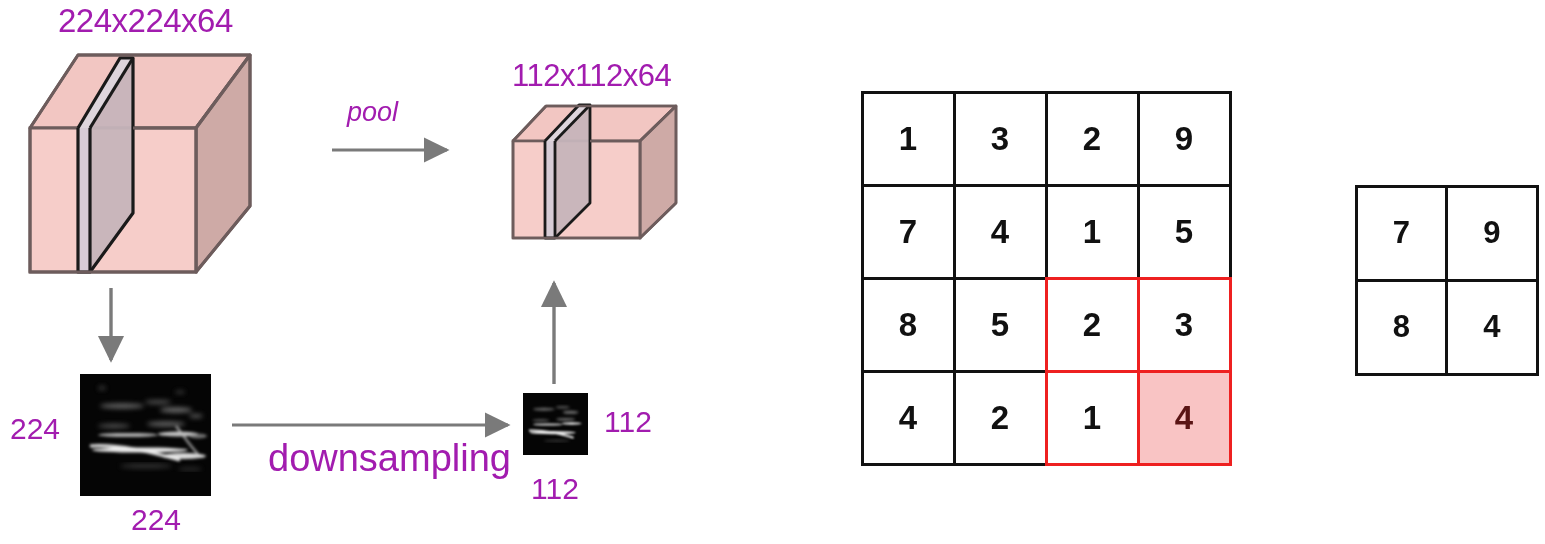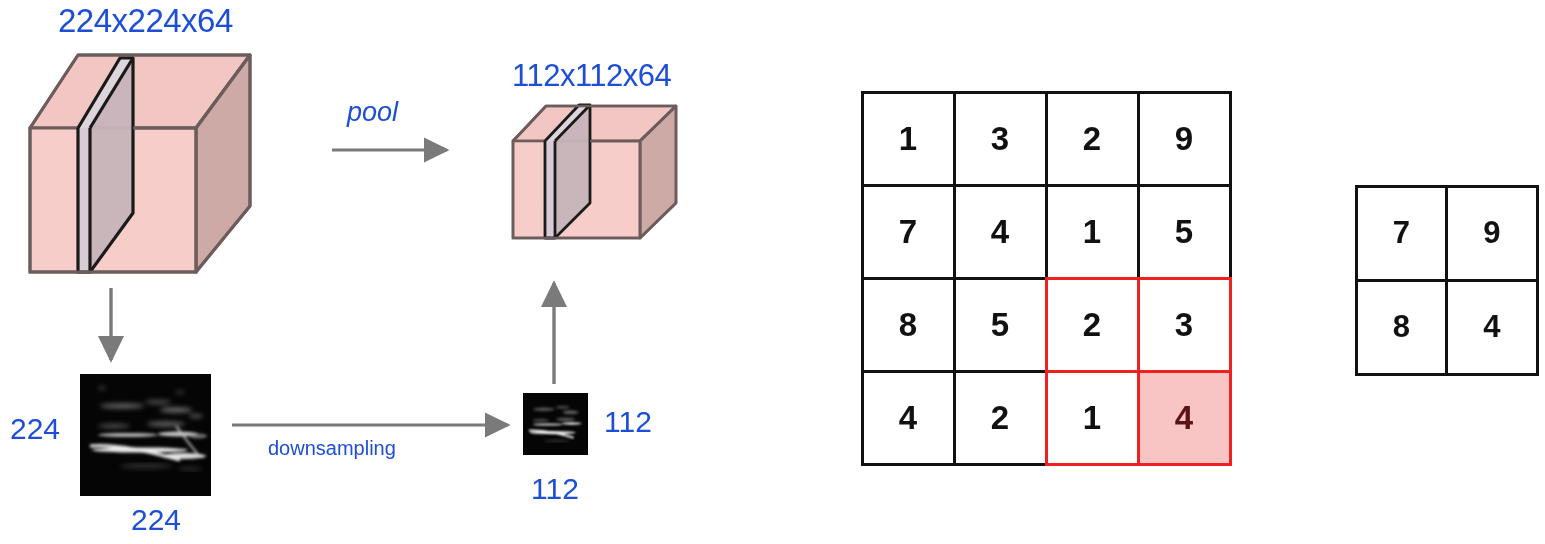--- a/index.html
+++ b/index.html
@@ -12,21 +12,21 @@
   }
   #canvas {
     position: relative;
     width: 1545px;
     height: 544px;
     background: #ffffff;
     overflow: hidden;
   }
   .abs { position: absolute; }
   .lbl {
-    color: #1d4ed8;
+    color: #a21caf;
     font-family: "Liberation Sans", sans-serif;
     white-space: nowrap;
     user-select: none;
   }
 
   
   #label-cube1 {
     left: 58px; top: 2px;
     font-size: 33px;
     letter-spacing: -0.5px;
@@ -38,21 +38,21 @@
   }
 
   
   #label-pool {
     left: 347px; top: 97px;
     font-size: 27px;
     font-style: italic;
   }
   #label-downsampling {
     left: 268px; top: 437px;
-    font-size: 20px;
+    font-size: 38px;
   }
 
   
   #label-224-left  { left: 10px;  top: 412px; font-size: 30px; }
   #label-224-bottom{ left: 131px; top: 503px; font-size: 30px; }
   #label-112-right { left: 604px; top: 405px; font-size: 30px; }
   #label-112-bottom{ left: 531px; top: 472px; font-size: 30px; }
 
   
   .fmap {

